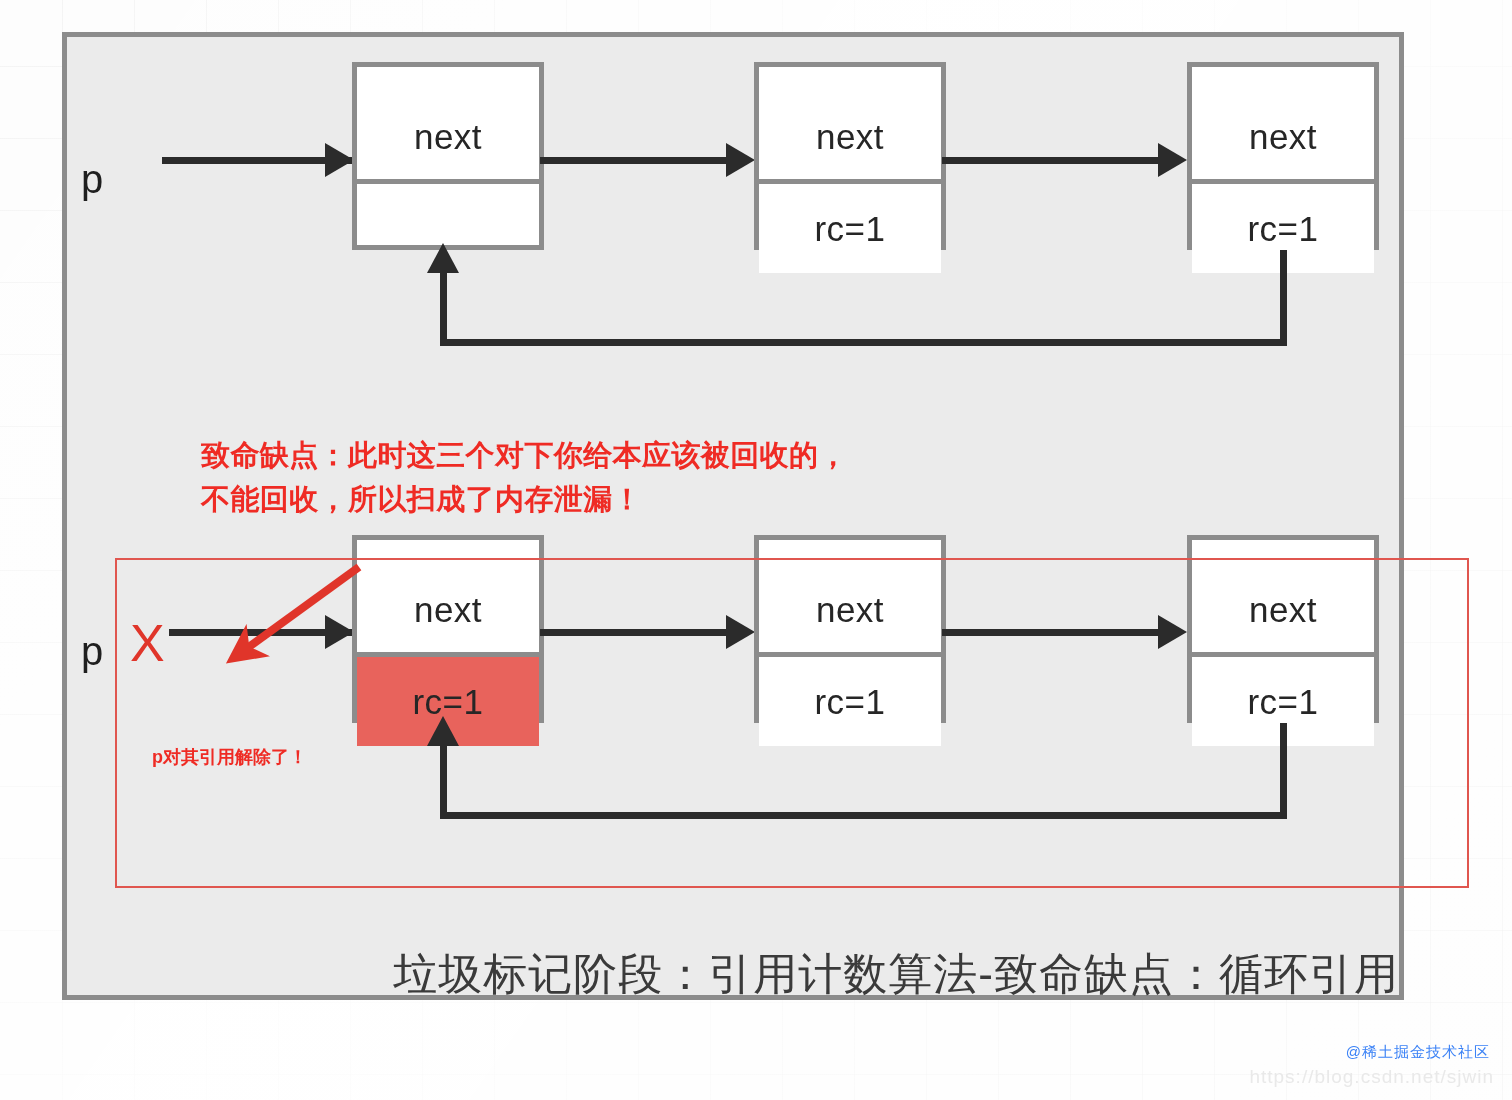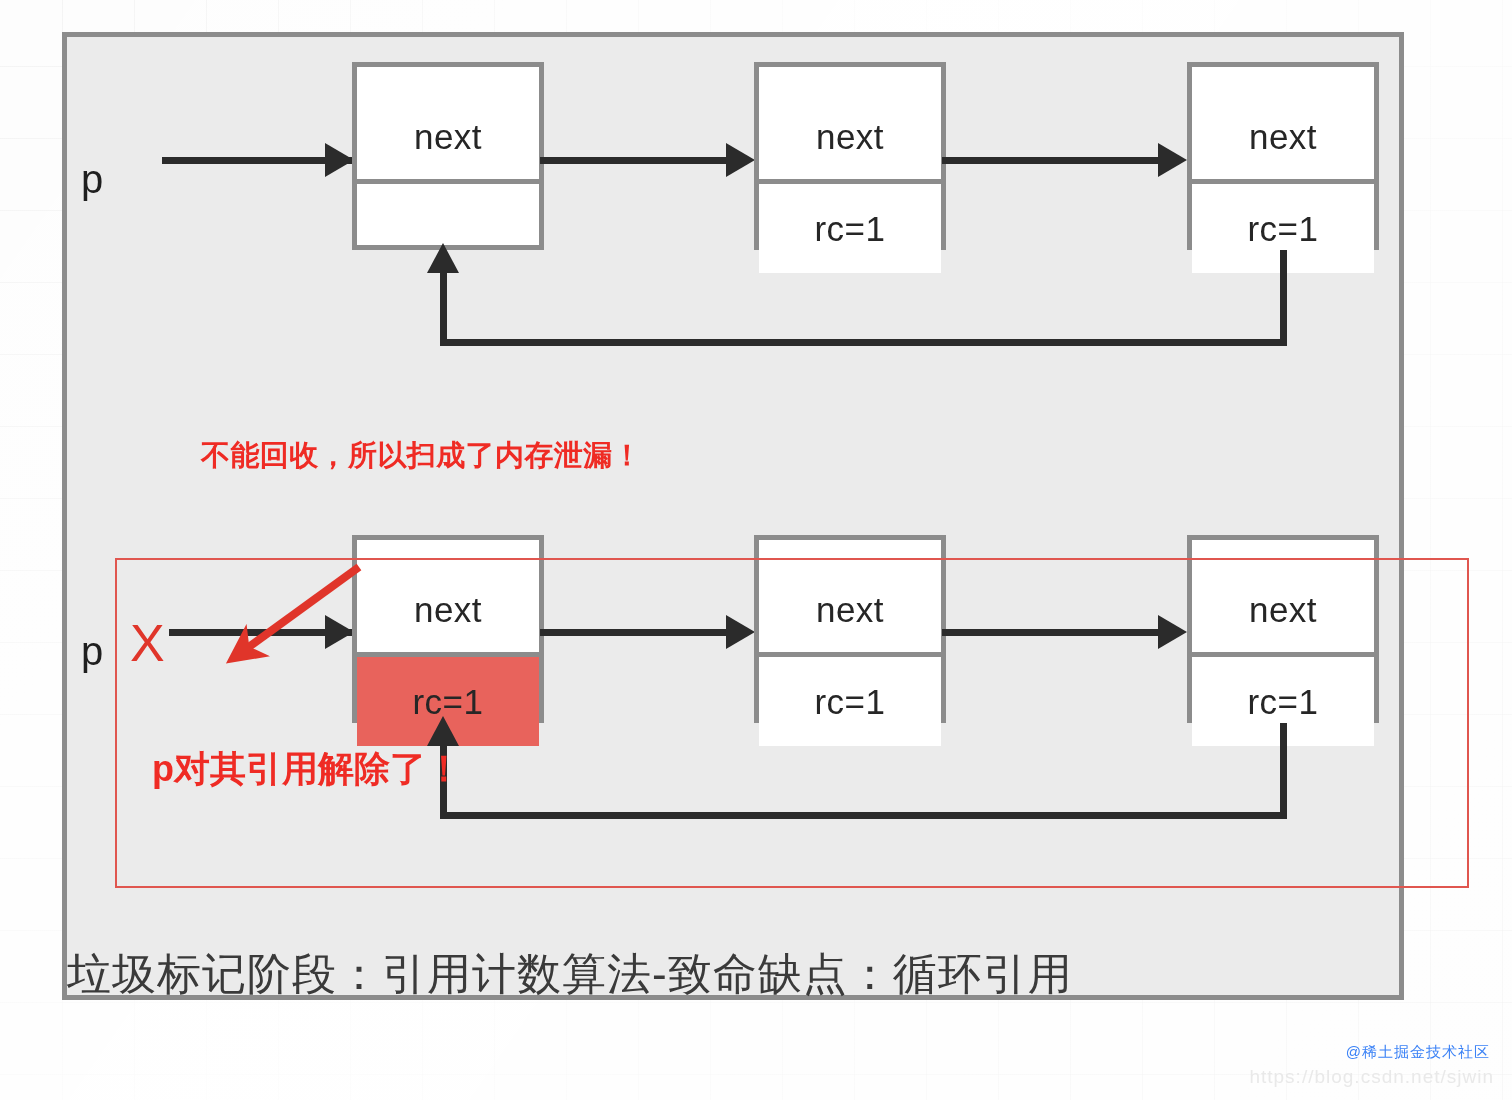--- a/index.html
+++ b/index.html
@@ -155,33 +155,33 @@
     border: 2px solid #e0564f;
     box-sizing: border-box;
     background: transparent;
   }
 
   
   #p-note {
     position: absolute;
     left: 85px;
     top: 708px;
-    font-size: 36px;
+    font-size: 18px;
     font-weight: bold;
     color: #ef2b24;
     white-space: nowrap;
   }
 
   
   #caption {
     position: absolute;
     left: 0;
     top: 908px;
     width: 1332px;
-    text-align: left;
+    text-align: right;
     font-size: 44px;
     color: #3a3a3a;
     letter-spacing: 1px;
   }
 
   
   #watermark {
     position: absolute;
     right: 22px;
     bottom: 38px;
@@ -233,20 +233,21 @@
       <div class="cell rc-plain">rc=1</div>
     </div>
 
     <div class="loop-v-right" style="left:1213px; top:213px; height:96px;"></div>
     <div class="loop-h" style="left:373px; top:302px; width:847px;"></div>
     <div class="loop-v-left" style="left:373px; top:232px; height:76px;"></div>
     <div class="arrow-head-up" style="left:360px; top:206px;"></div>
   </div>
 
   <div id="annotation">
+    <div class="ann-line">致命缺点：此时这三个对下你给本应该被回收的，</div>
     <div class="ann-line">不能回收，所以扫成了内存泄漏！</div>
   </div>
 
   <div>
 
     <span class="var-label" style="left:14px; top:592px;">p</span>
 
     <span class="x-mark" style="left:63px; top:580px;">X</span>
 
     <div class="arrow-shaft" style="left:102px; top:592px; width:188px;"></div>

